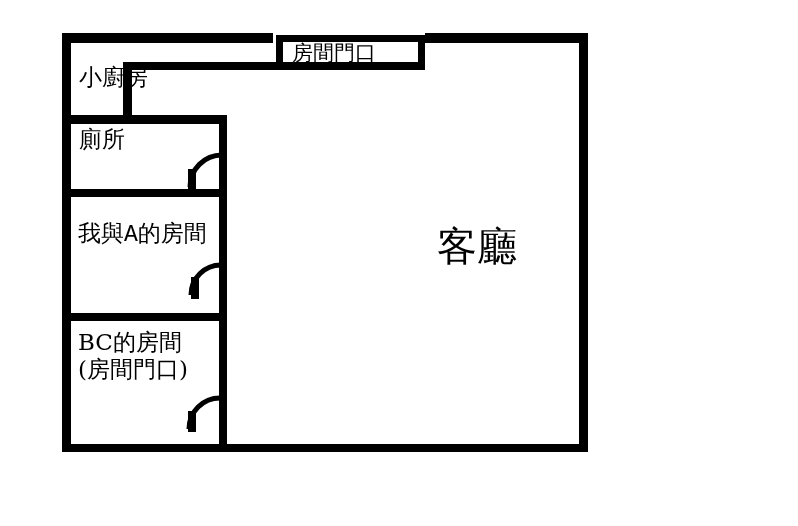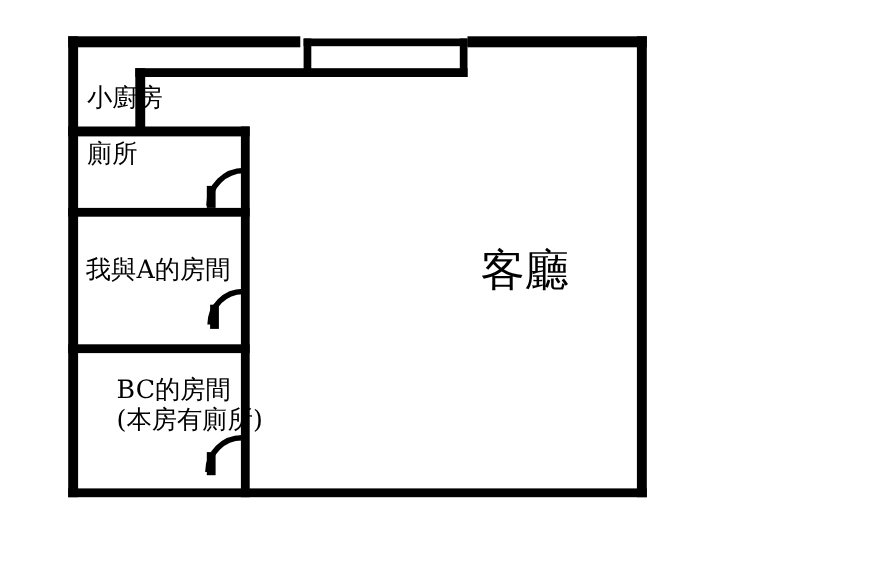--- a/index.html
+++ b/index.html
@@ -56,34 +56,35 @@
   <div class="wall" style="left:123px;top:62px;width:302px;height:8px;"></div>
   <div class="wall" style="left:123px;top:62px;width:9px;height:58px;"></div>
   <div class="wall" style="left:62px;top:115px;width:165px;height:9px;"></div>
   <div class="wall" style="left:219px;top:115px;width:8px;height:337px;"></div>
   <div class="wall" style="left:62px;top:189px;width:165px;height:8px;"></div>
   <div class="wall" style="left:62px;top:313px;width:165px;height:8px;"></div>
 
   <div class="wall" style="left:276px;top:35px;width:149px;height:7px;"></div>
   <div class="wall" style="left:276px;top:35px;width:7px;height:35px;"></div>
   <div class="wall" style="left:418px;top:35px;width:7px;height:35px;"></div>
+  <div class="entrance-label">房間門口</div>
 
   <svg class="doors" viewBox="0 0 798 526">
     <path d="M 190 187 A 32 32 0 0 1 222 155" stroke-width="5"></path>
     <path d="M 192 169 L 192 189" stroke-width="8"></path>
     <path d="M 191 295 A 30 30 0 0 1 221 265" stroke-width="5"></path>
     <path d="M 195 277 L 195 299" stroke-width="8"></path>
     <path d="M 189 429 A 31 31 0 0 1 220 398" stroke-width="5"></path>
     <path d="M 192 411 L 192 432" stroke-width="8"></path>
   </svg>
 
-  <div class="room-label" style="left:79px;top:76px;">小廚房</div>
+  <div class="room-label" style="left:79px;top:64px;">小廚房</div>
   <div class="room-label" style="left:79px;top:126px;font-family:Liberation Serif, serif;">廁所</div>
-  <div class="room-label" style="left:78px;top:233px;">我與A的房間</div>
+  <div class="room-label" style="left:78px;top:222px;font-family:Liberation Mono, monospace;">我與A的房間</div>
 
-  <div class="room-label" style="left:78px;top:342px;margin-left:28px;">
+  <div class="room-label" style="left:78px;top:329px;">
     <div>BC的房間</div>
-    <div>(本房有廁所)</div>
+    <div>(房間門口)</div>
   </div>
 
   <div class="living-label">客廳</div>
 
 </div>
 
 </body></html>

